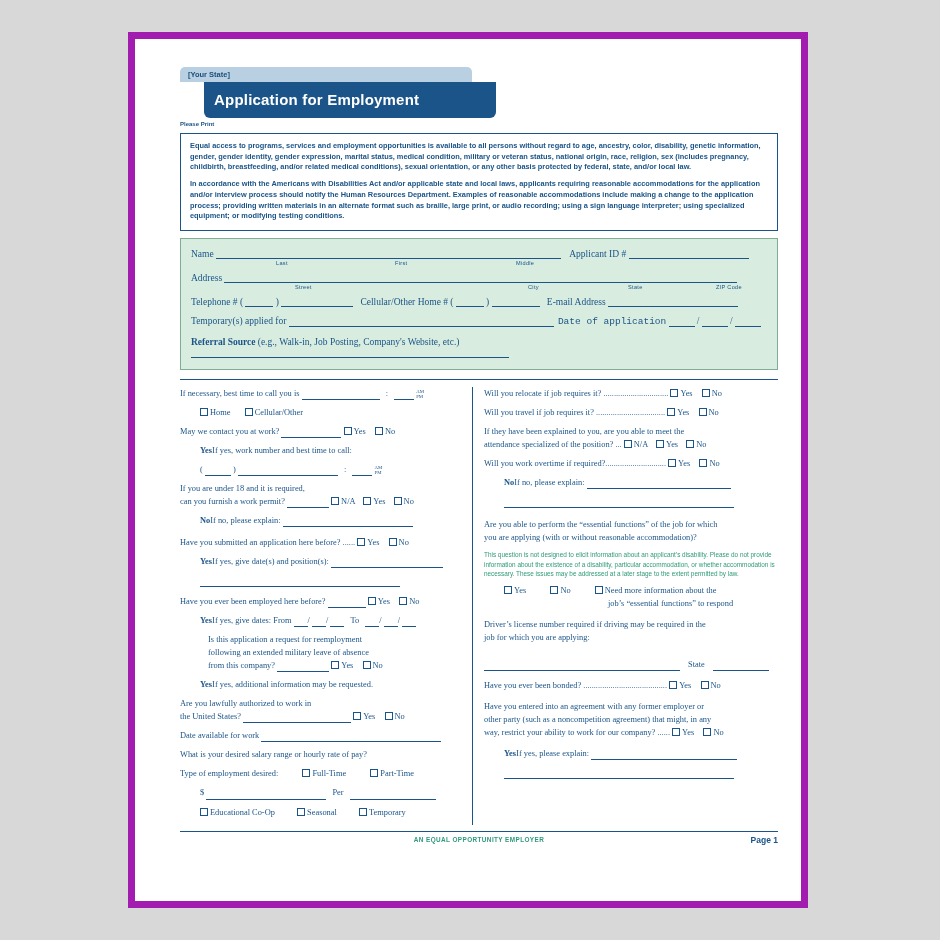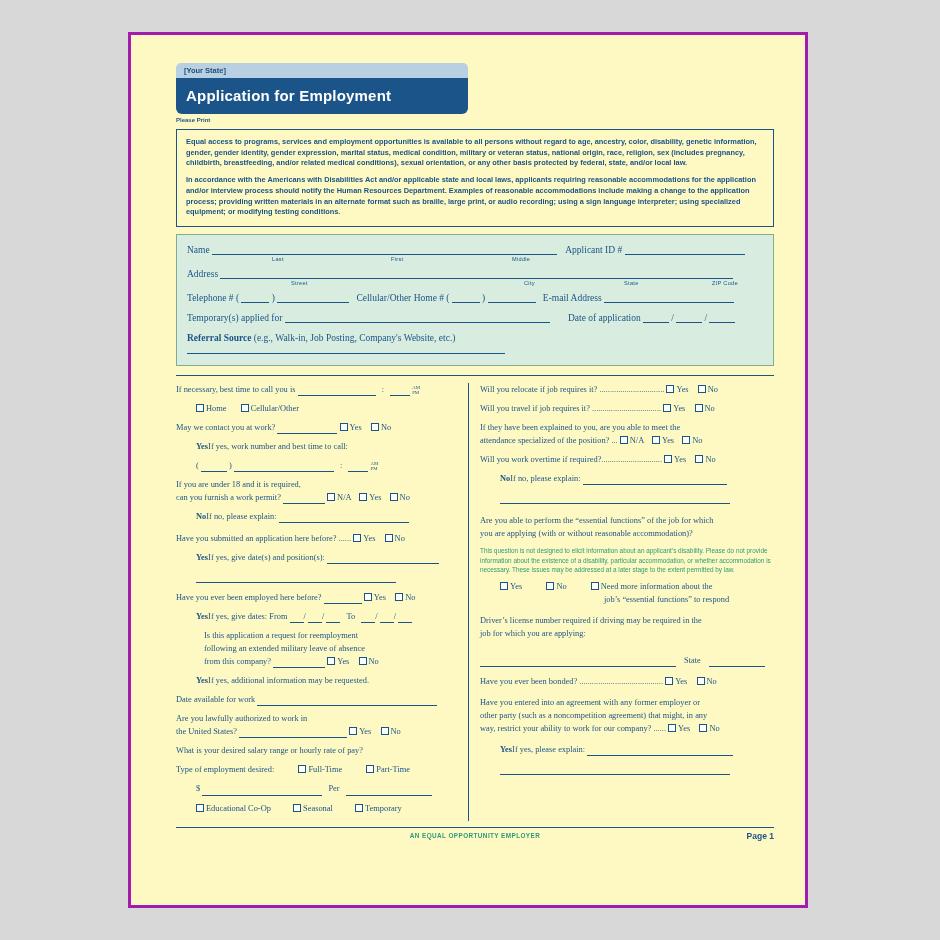--- a/index.html
+++ b/index.html
@@ -6,22 +6,22 @@
   body{
     width:940px;height:940px;
     background:#d8d8d8;
     font-family:"Liberation Sans", sans-serif;
     overflow:hidden;
   }
   .page{
     position:absolute;
     left:128px;top:32px;
     width:680px;height:876px;
-    background:#fef9c3;
-    border:3px solid #a21caf;
+    background:#ffffff;
+    border:7px solid #a21caf;
     box-sizing:border-box;
   }
   .inner{
     position:absolute;
     left:45px;top:28px;
     width:598px;
     font-size:8.2px;
     color:#17557f;
   }
 
@@ -39,20 +39,21 @@
   .title-bar{
     background:#1b5488;
     color:#ffffff;
     width:292px;
     box-sizing:border-box;
     padding:9px 0 10px 10px;
     border-radius:0 0 6px 6px;
     font-size:15px;
     font-weight:bold;
     letter-spacing:.2px;
+    margin-left:24px;
   }
   .please-print{
     font-size:6px;
     font-weight:bold;
     color:#1b5488;
     margin-top:3px;
   }
 
   
   .eeo{
@@ -208,21 +209,21 @@
         <span class="line" style="width:28px;"></span>
         <span class="lbl">)</span>
         <span class="line" style="width:48px;"></span>
         <span class="lbl" style="margin-left:5px;">E-mail Address</span>
         <span class="line" style="width:130px;"></span>
       </div>
 
       <div class="row" style="height:17px;">
         <span class="lbl">Temporary(s) applied for</span>
         <span class="line" style="width:265px;"></span>
-        <span class="lbl" style="margin-left:16px;">Date of application</span>
+        <span class="lbl" style="margin-left:2px;font-family:Liberation Mono, monospace;">Date of application</span>
         <span class="line" style="width:26px;"></span>
         <span class="lbl">/</span>
         <span class="line" style="width:26px;"></span>
         <span class="lbl">/</span>
         <span class="line" style="width:26px;"></span>
       </div>
 
       <div class="row" style="height:13px;margin-bottom:9px;">
         <span class="lbl bold">Referral Source</span>
         <span class="lbl">(e.g., Walk-in, Job Posting, Company's Website, etc.)</span>
@@ -334,31 +335,31 @@
           <span class="cb"></span><span>Yes</span>
           <span style="display:inline-block;width:5px;"></span>
           <span class="cb"></span><span>No</span>
         </div>
 
         <div class="q indent">
           <b>Yes</b><span>If yes, additional information may be requested.</span>
         </div>
 
         <div class="q">
-          <span>Date available for work</span>
-          <span class="fill" style="width:180px;"></span>
-        </div>
-
-        <div class="q">
           <span>Are you lawfully authorized to work in</span><br>
           <span>the United States?</span>
           <span class="fill" style="width:108px;"></span>
           <span class="cb"></span><span>Yes</span>
           <span style="display:inline-block;width:5px;"></span>
           <span class="cb"></span><span>No</span>
+        </div>
+
+        <div class="q">
+          <span>Date available for work</span>
+          <span class="fill" style="width:180px;"></span>
         </div>
 
         <div class="q">
           <span>What is your desired salary range or hourly rate of pay?</span>
         </div>
         <div class="q" style="margin-top:6px;">
           <span>Type of employment desired:</span>
           <span style="display:inline-block;width:20px;"></span>
           <span class="cb"></span><span>Full-Time</span>
           <span style="display:inline-block;width:20px;"></span>

